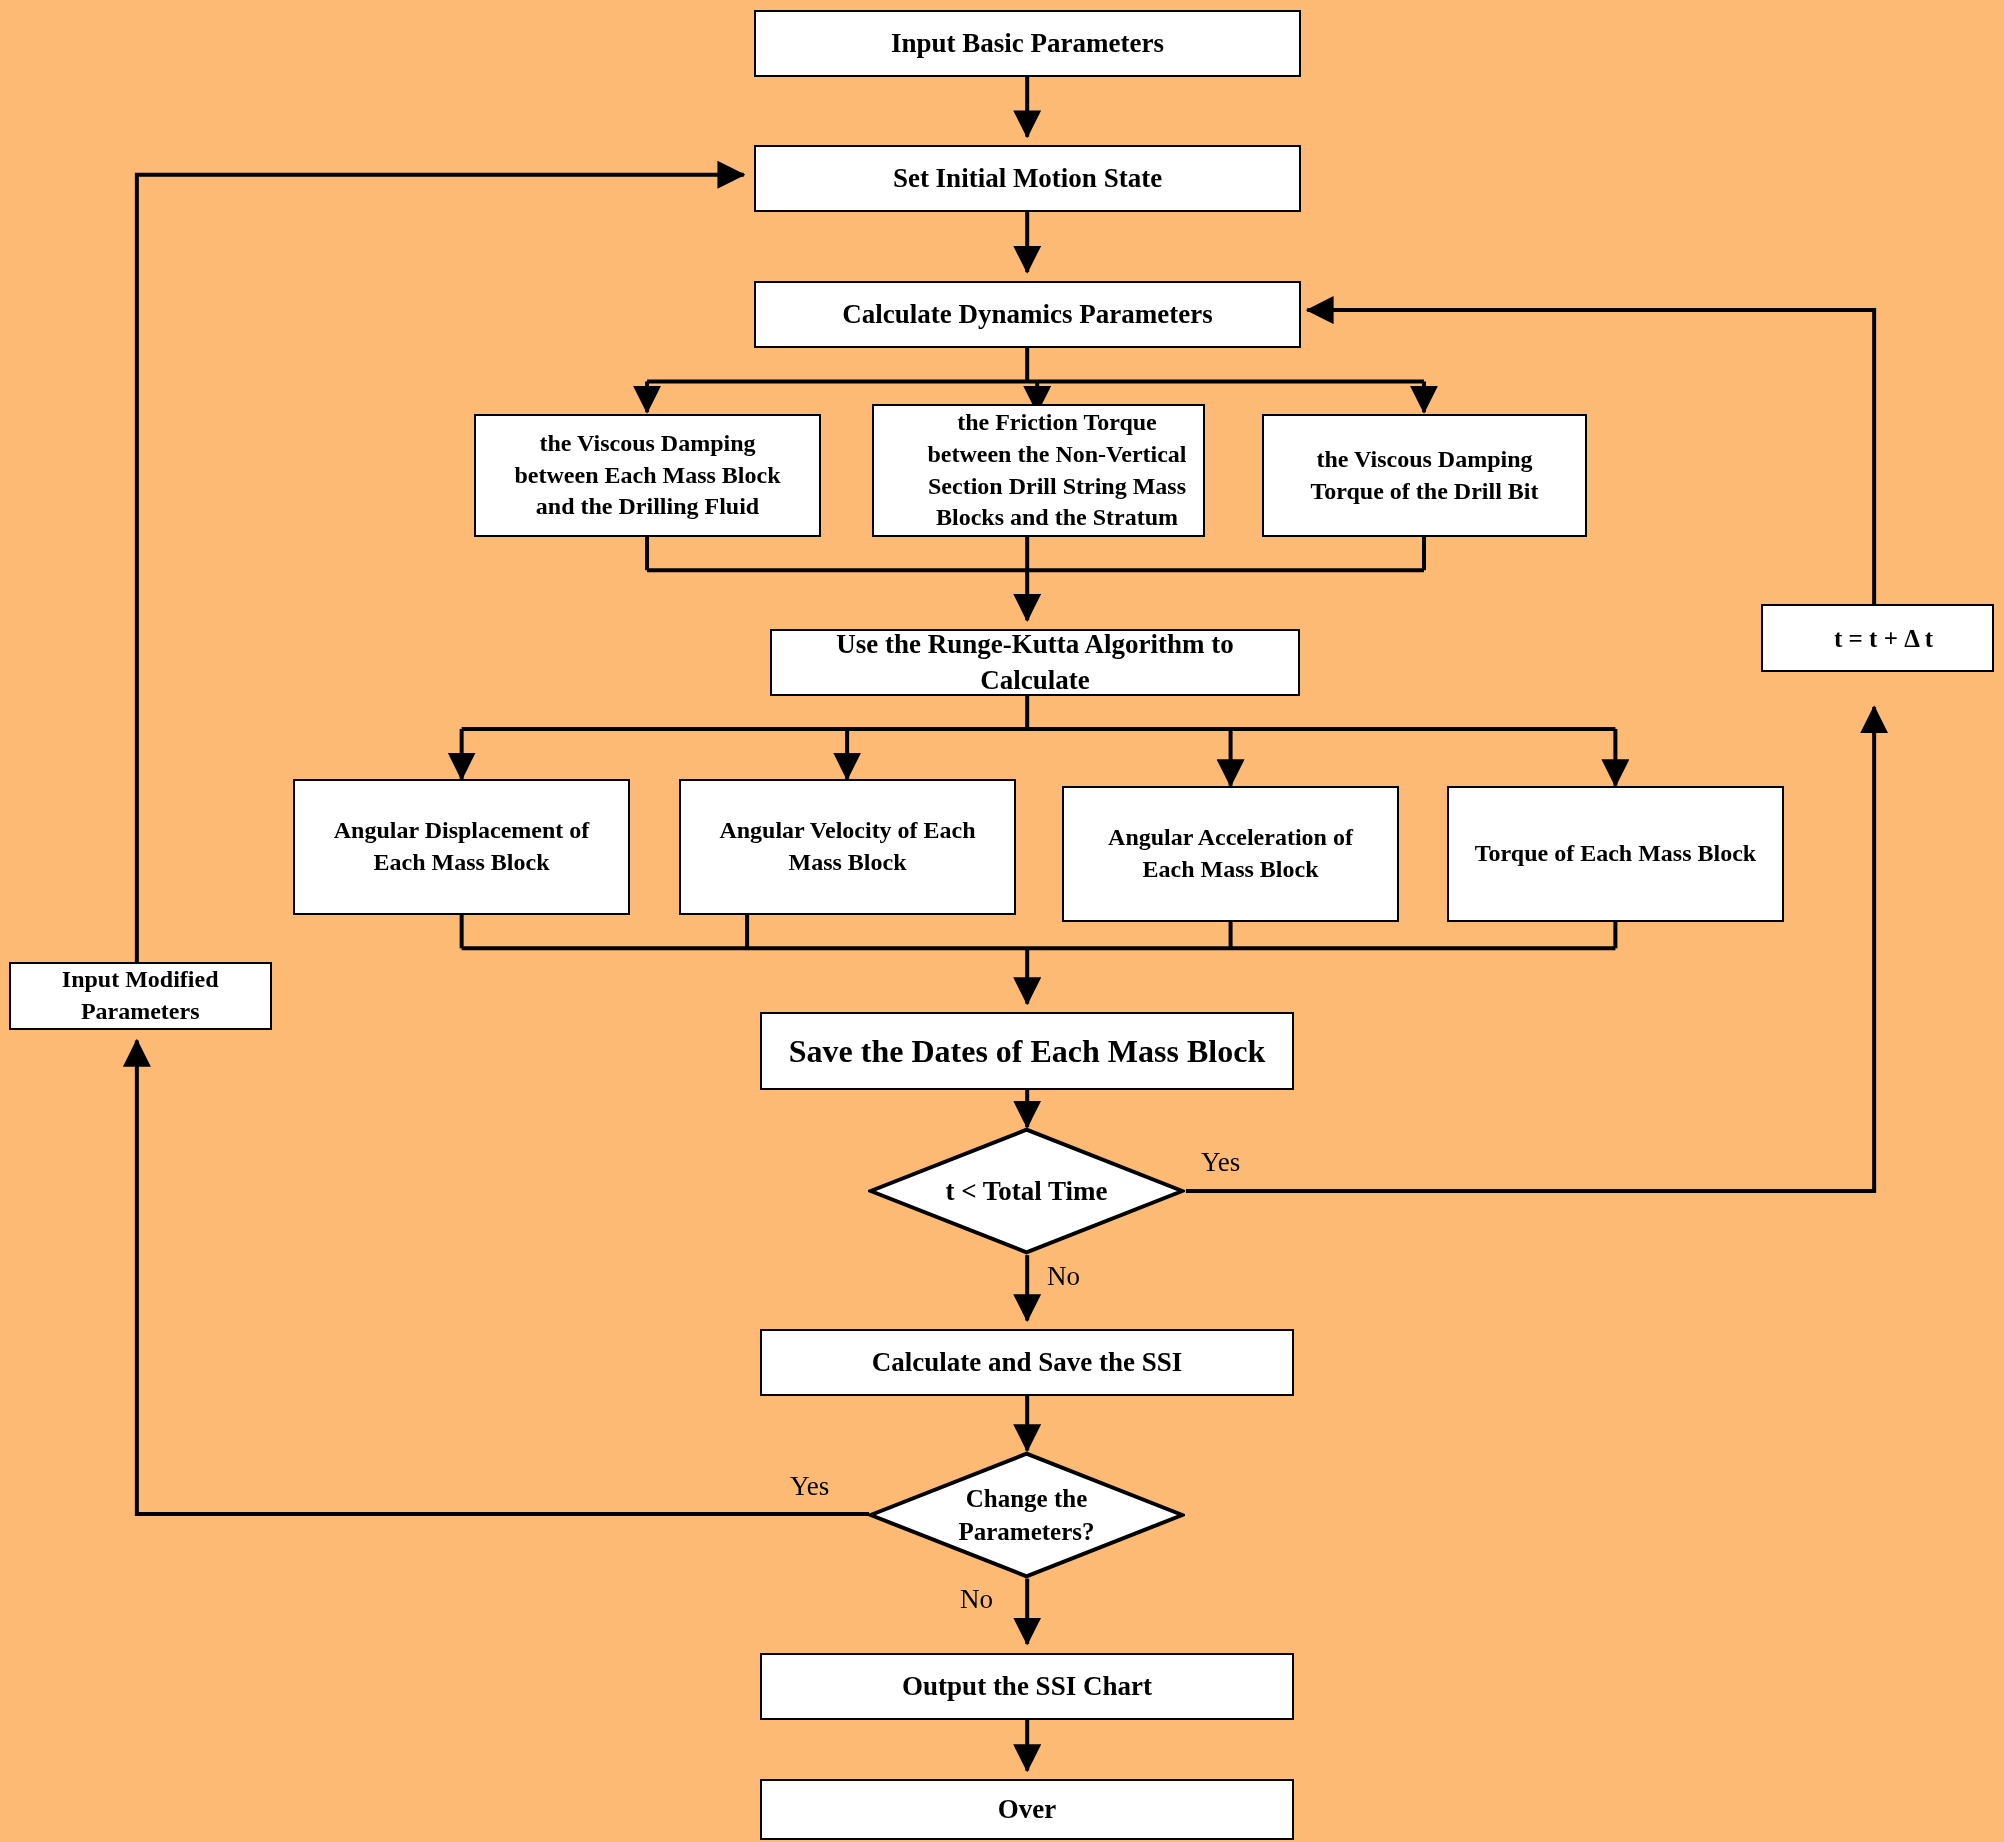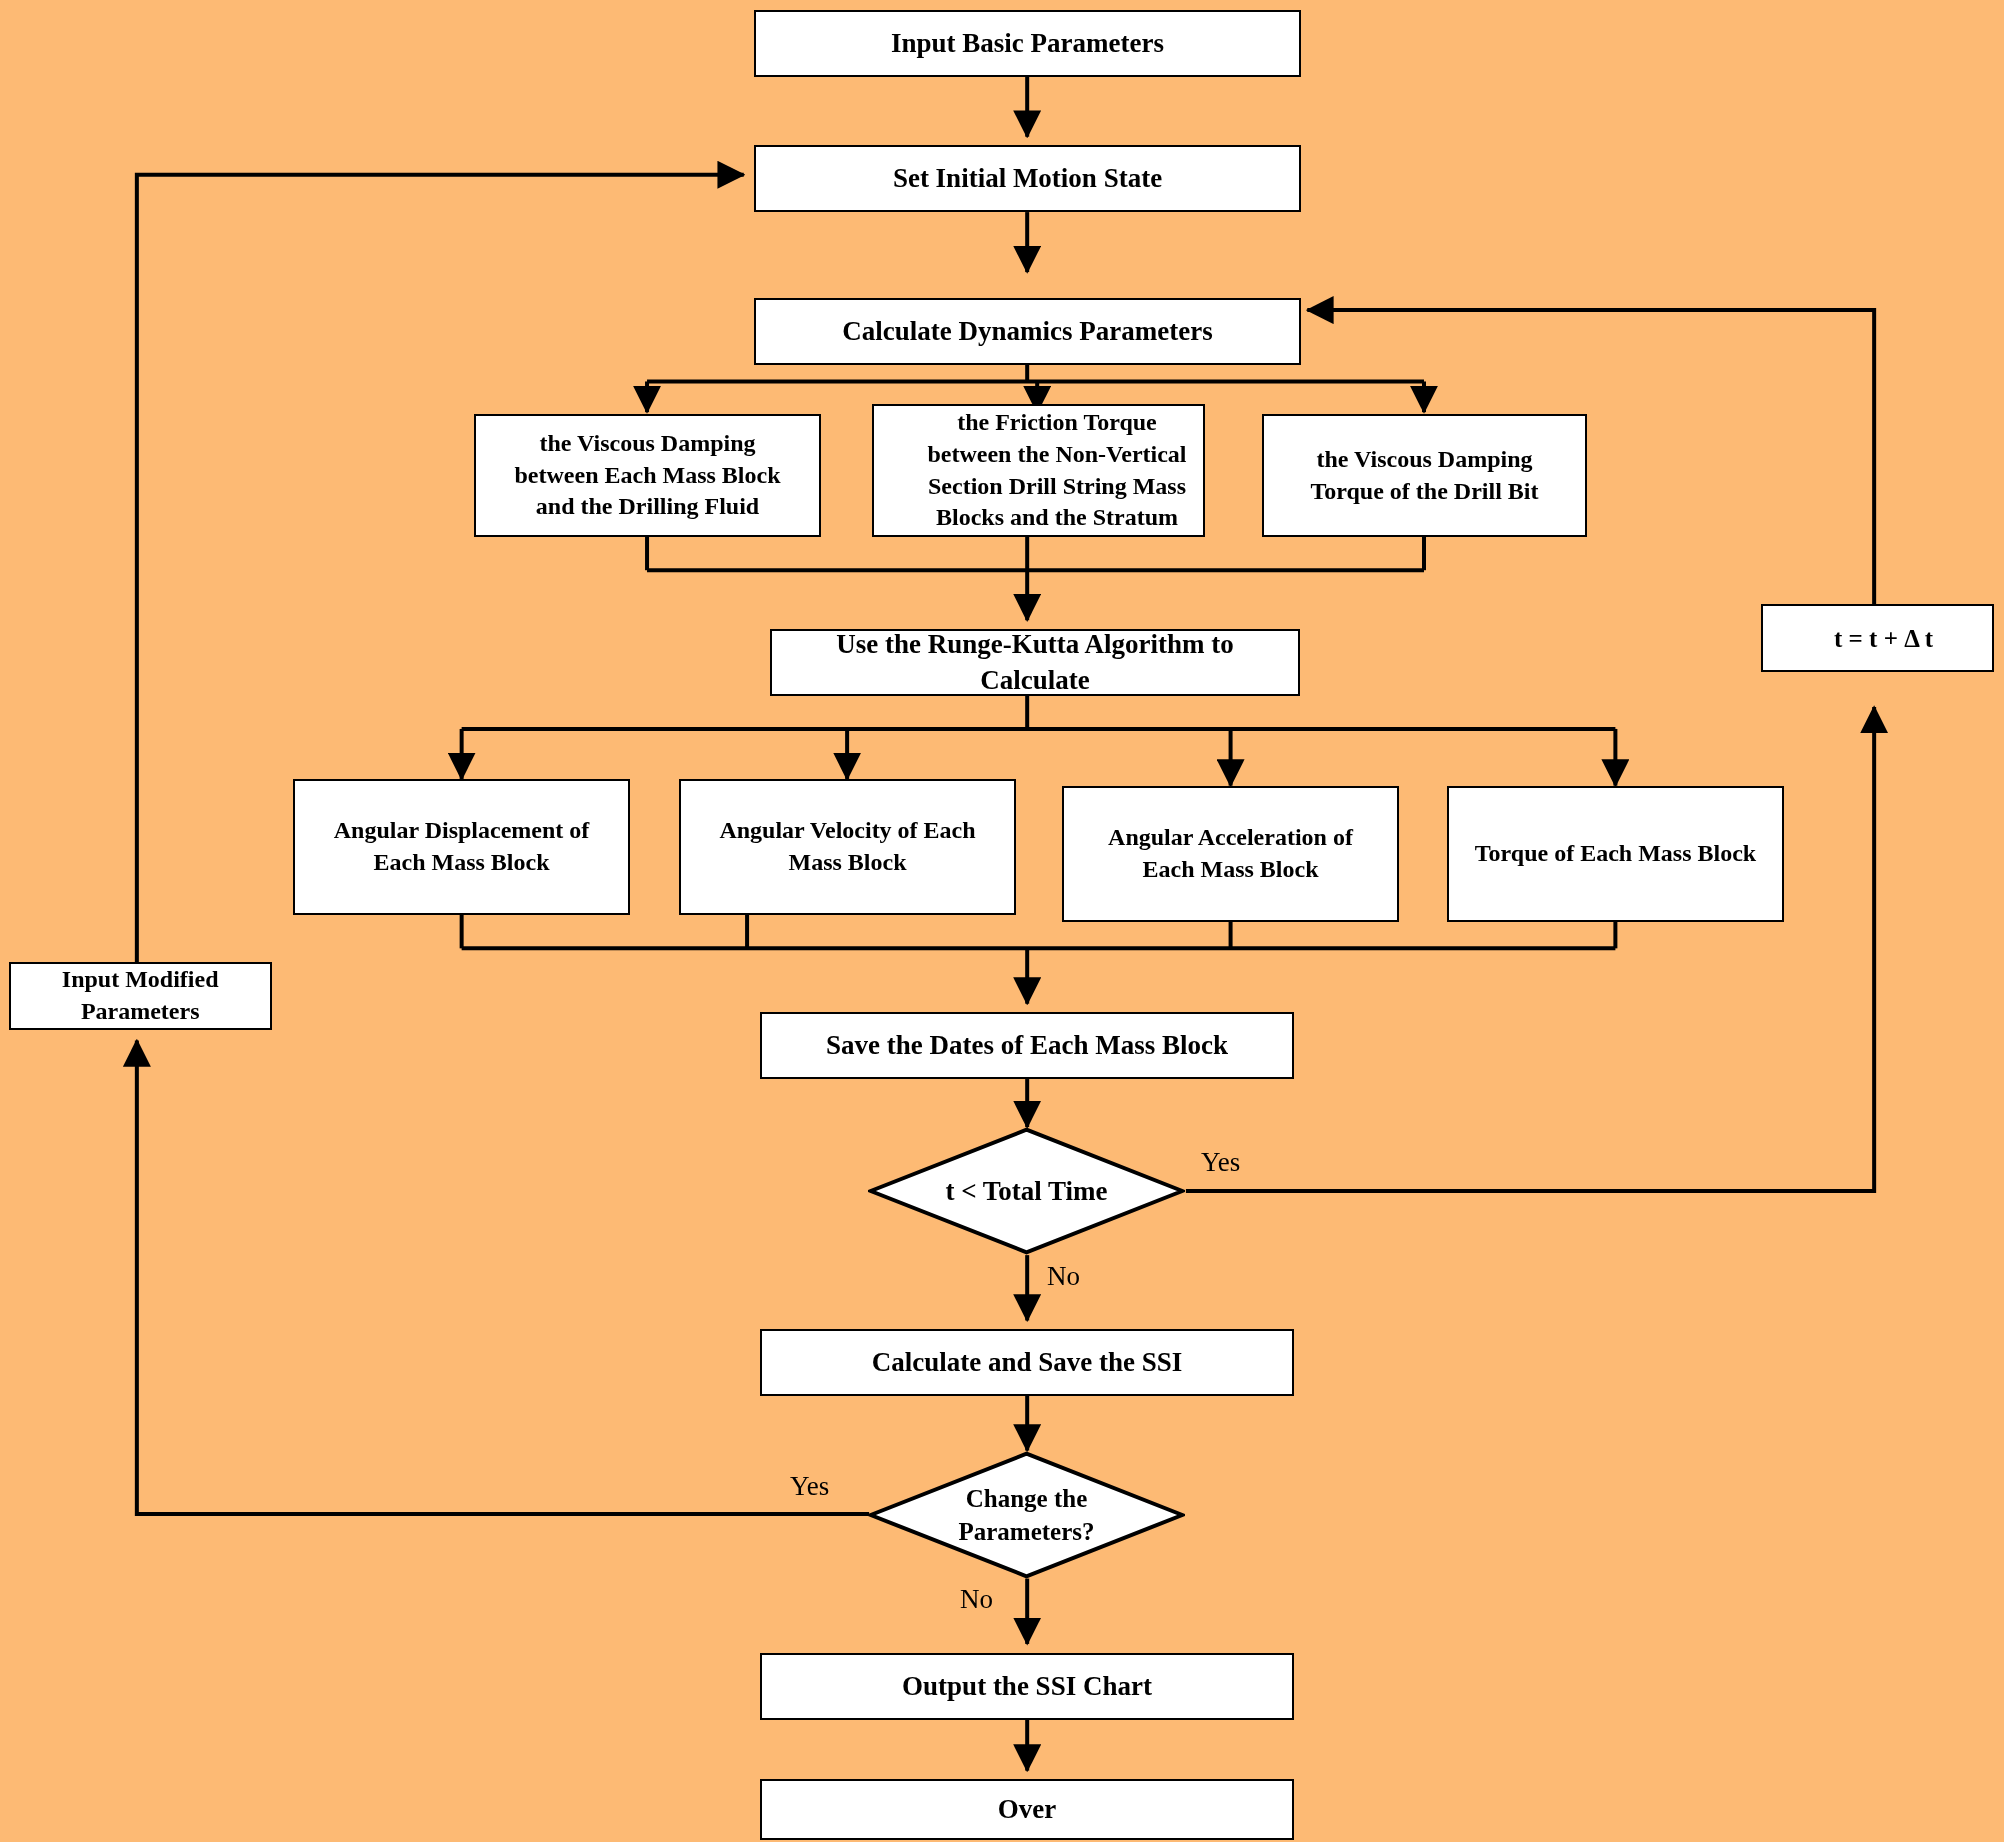--- a/index.html
+++ b/index.html
@@ -140,21 +140,21 @@
   </svg>
 
   <div class="node" style="left:754px; top:10px; width:547px; height:67px; font-size:27px;">
     <span class="label">Input Basic Parameters</span>
   </div>
 
   <div class="node" style="left:754px; top:145px; width:547px; height:67px; font-size:27px;">
     <span class="label">Set Initial Motion State</span>
   </div>
 
-  <div class="node" style="left:754px; top:281px; width:547px; height:67px; font-size:27px;margin-top:17px;">
+  <div class="node" style="left:754px; top:281px; width:547px; height:67px; font-size:27px;">
     <span class="label">Calculate Dynamics Parameters</span>
   </div>
 
   <div class="node" style="left:474px; top:414px; width:347px; height:123px; font-size:24px;">
     <span class="label">the Viscous Damping
 between Each Mass Block
 and the Drilling Fluid</span>
   </div>
 
   <div class="node" style="left:872px; top:404px; width:333px; height:133px; font-size:24px;padding-left:37px;">
@@ -185,21 +185,21 @@
 
   <div class="node" style="left:1062px; top:786px; width:337px; height:136px; font-size:24px;">
     <span class="label">Angular Acceleration of
 Each Mass Block</span>
   </div>
 
   <div class="node" style="left:1447px; top:786px; width:337px; height:136px; font-size:24px;">
     <span class="label">Torque of Each Mass Block</span>
   </div>
 
-  <div class="node" style="left:760px; top:1012px; width:534px; height:67px; font-size:27px;">
+  <div class="node" style="left:760px; top:1012px; width:534px; height:78px; font-size:32px;">
     <span class="label">Save the Dates of Each Mass Block</span>
   </div>
 
   <div class="diamond-wrap" style="left:868px; top:1127px; width:317px; height:128px;">
     <svg width="317" height="128" viewBox="0 0 476 192">
       <polygon points="238,4 472,96 238,188 4,96" fill="#ffffff" stroke="#000000" stroke-width="6"></polygon>
     </svg>
     <div class="dlabel" style="font-size:27px;">t &lt; Total Time</div>
   </div>
 

